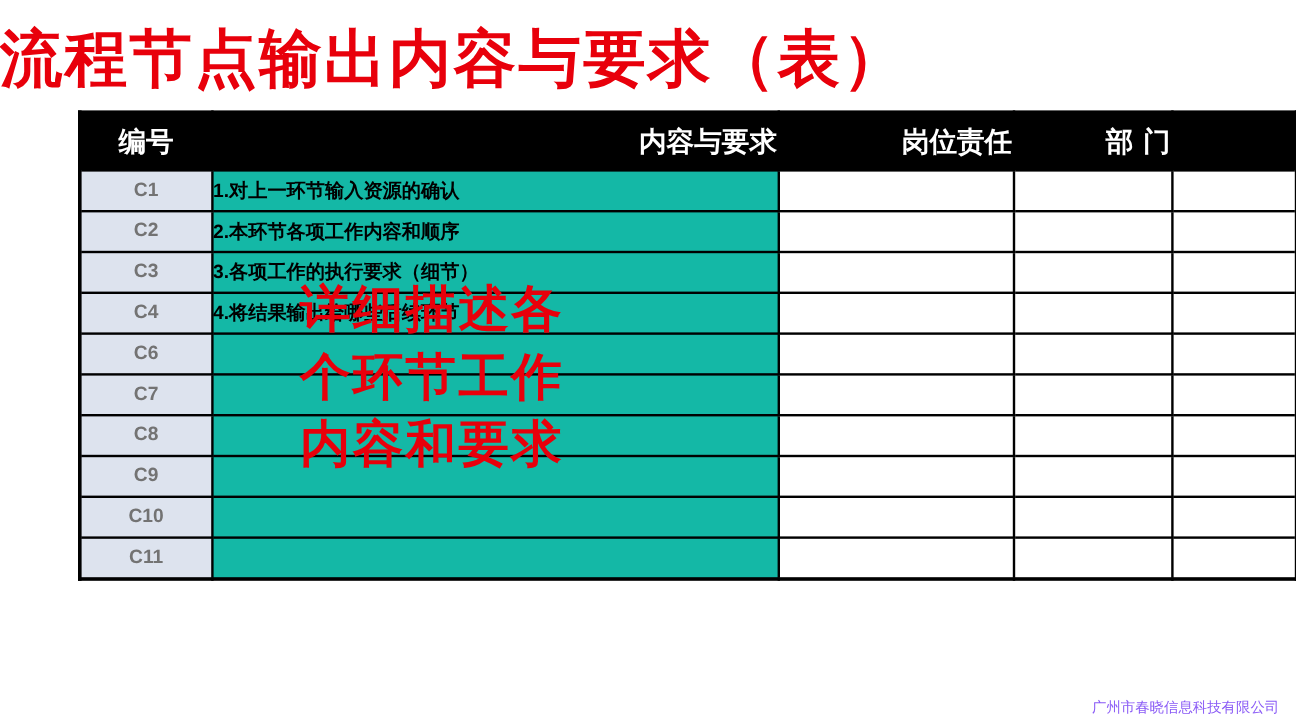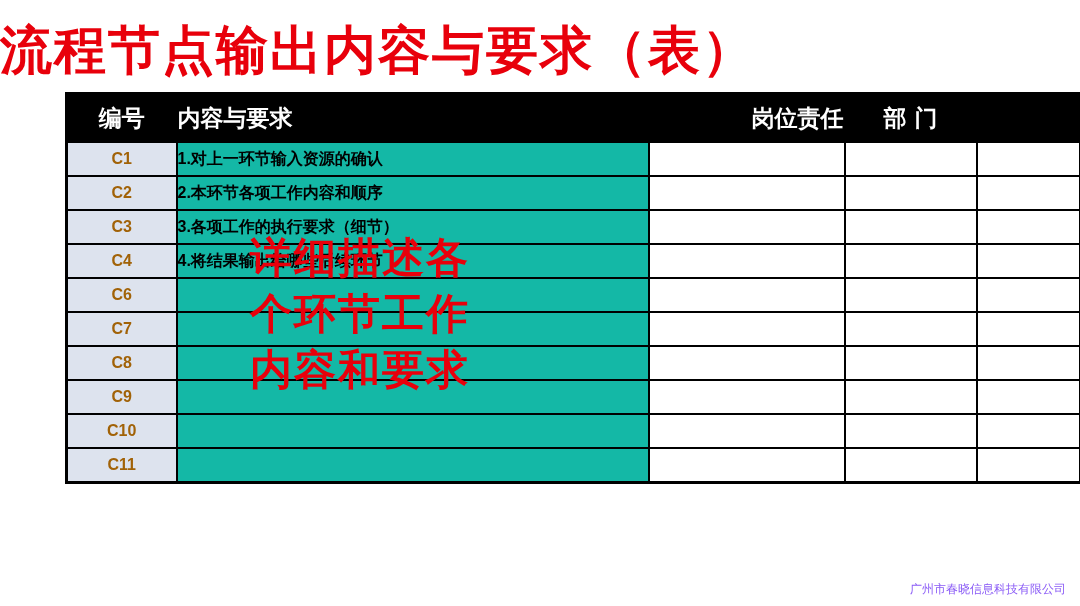--- a/index.html
+++ b/index.html
@@ -63,33 +63,33 @@
   thead th {
     background: #000000;
     color: #ffffff;
     height: 46px;
     font-family: "DejaVu Serif", serif;
     font-size: 23px;
     font-weight: bold;
     vertical-align: middle;
   }
   th.hdr-id { text-align: center; }
-  th.hdr-content { text-align: left; padding-left: 52px; }
+  th.hdr-content { text-align: right; padding-left: 52px; }
   th.hdr-duty { text-align: right; padding-left: 14px; }
-  th.hdr-dept { text-align: center; padding-left: 14px; }
+  th.hdr-dept { text-align: right; padding-left: 14px; }
   th.hdr-extra { text-align: center; }
 
   tbody tr { height: 34px; }
   td.id-cell {
     background: #dde3ee;
     text-align: center;
     font-weight: bold;
     font-size: 16px;
     font-family: "Liberation Sans", sans-serif;
-    color: #a16207;
+    color: #737373;
   }
   td.content-cell {
     background: #14b8a6;
     text-align: left;
     padding-left: 14px;
     font-size: 16px;
     font-weight: bold;
     color: #000000;
     font-family: "Liberation Sans", sans-serif;
   }

